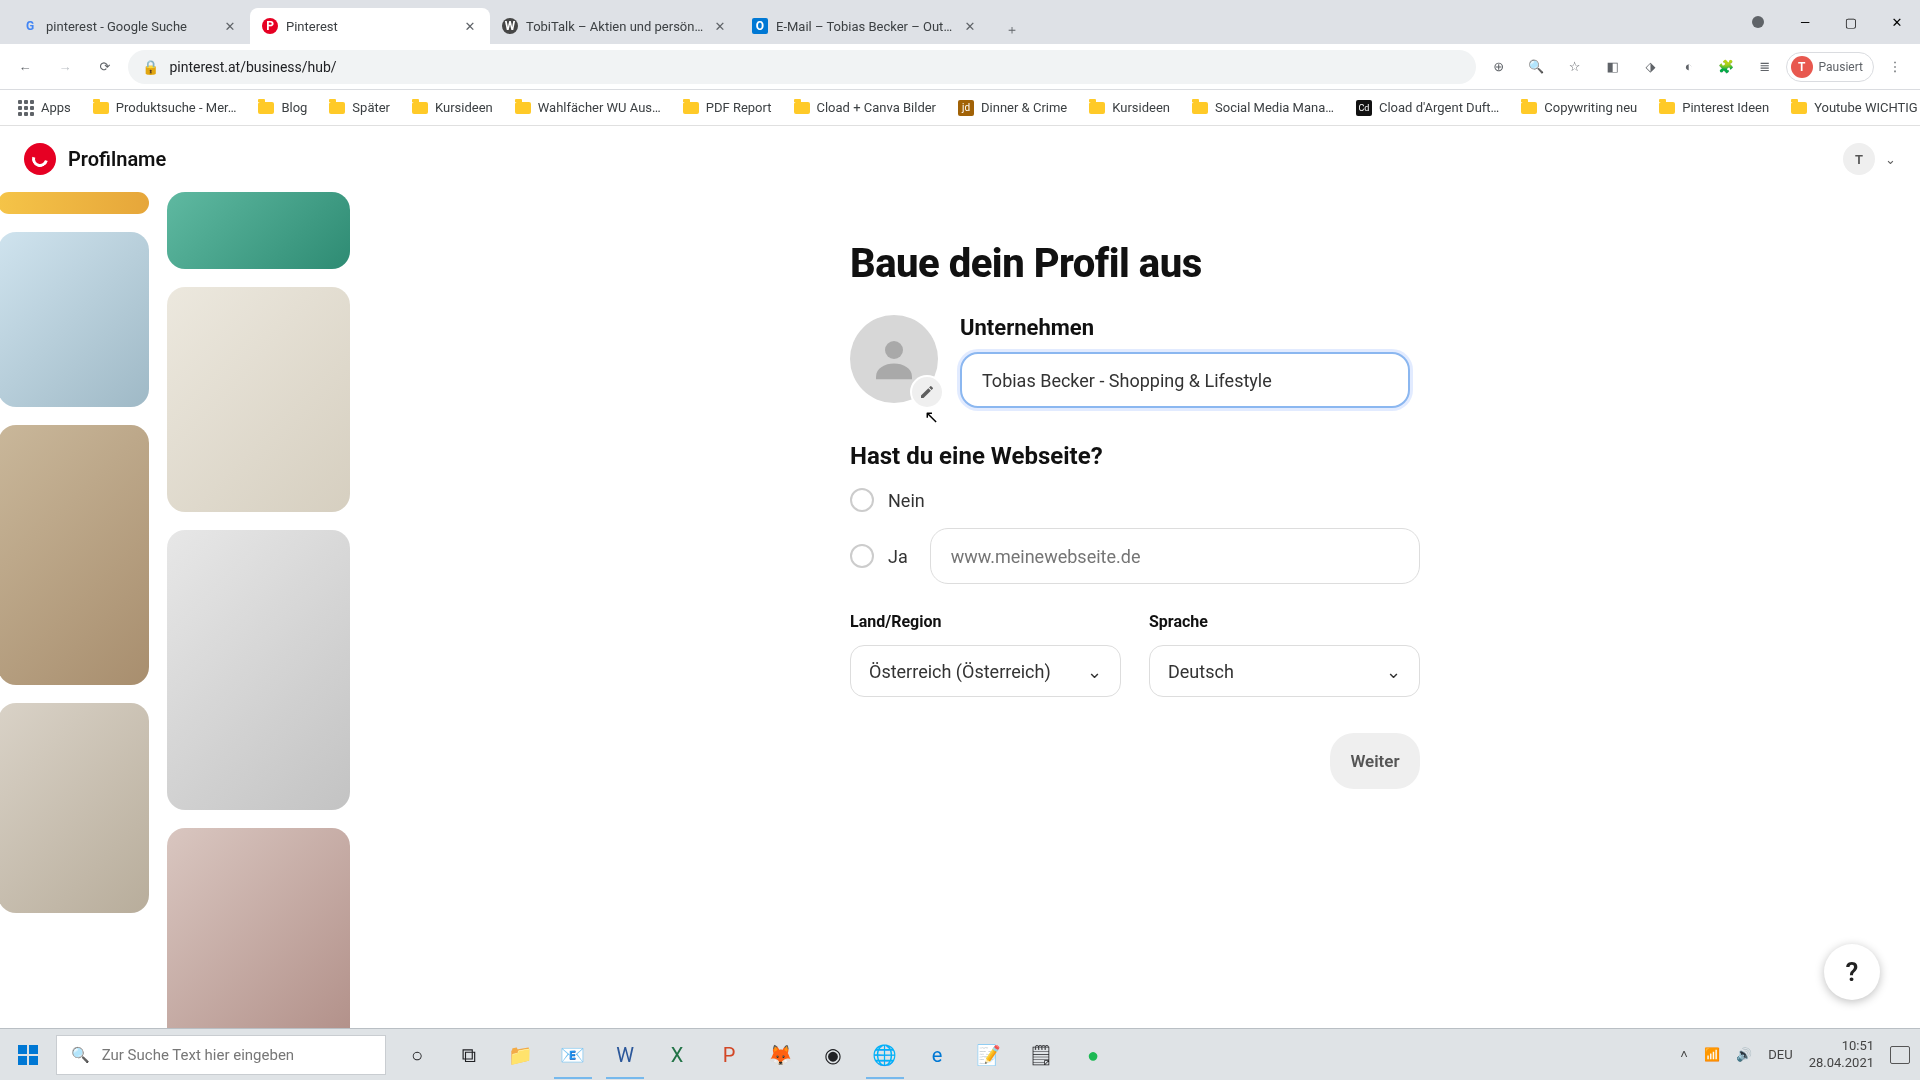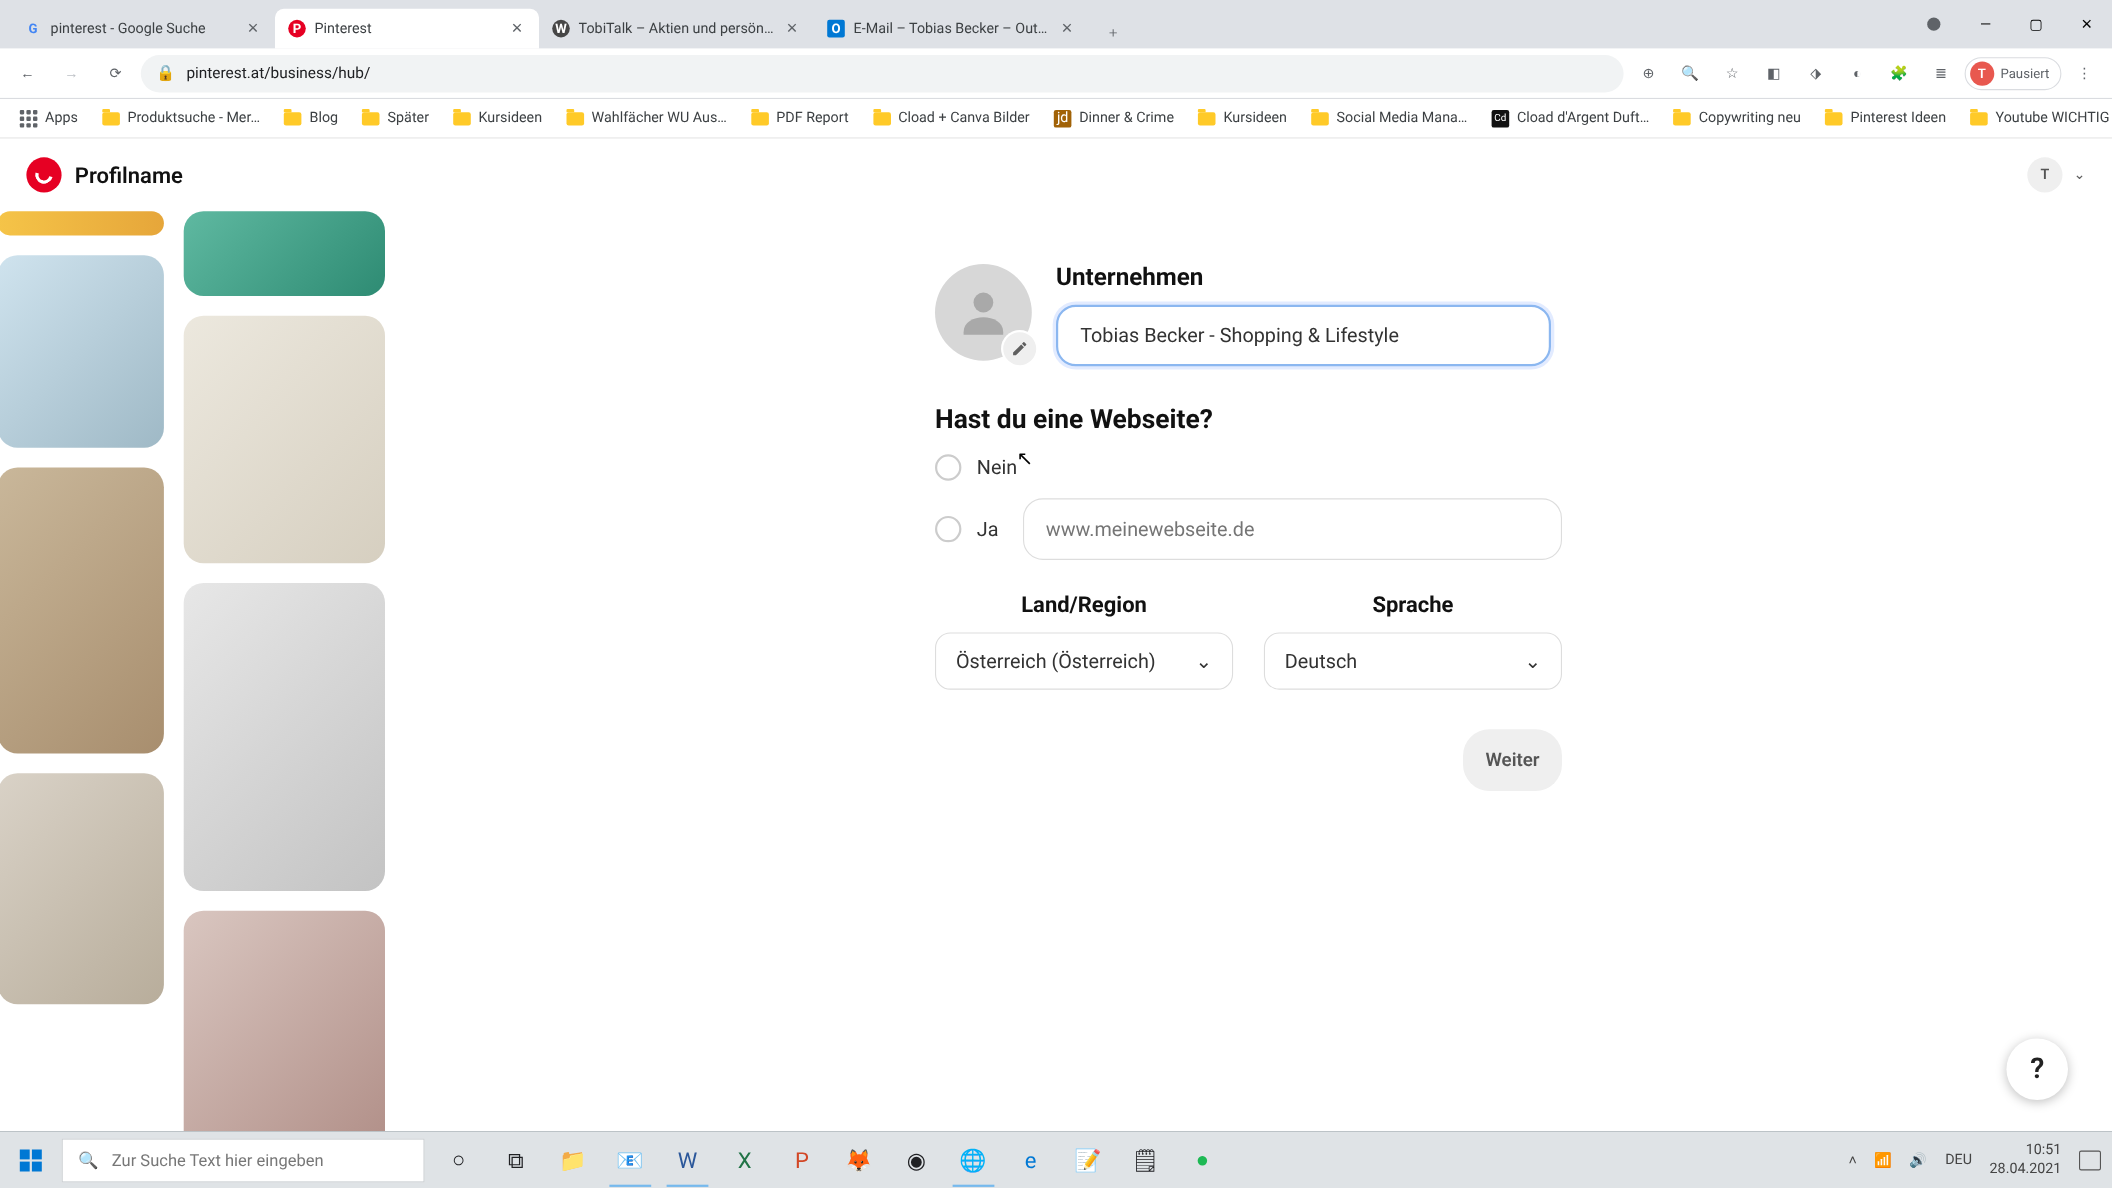--- a/index.html
+++ b/index.html
@@ -70,21 +70,21 @@
   .avatar-edit { position:absolute; right:-4px; bottom:-4px; width:30px; height:30px; border-radius:50%; background:#efefef; display:flex; align-items:center; justify-content:center; box-shadow:0 0 0 2px #fff; }
   .field-label { font-size:22px; font-weight:700; color:#111; margin-bottom:12px; }
   .text-input { width:450px; height:56px; border:2px solid #8bb7f0; border-radius:18px; padding:0 20px; font-size:18px; color:#333; outline:none; box-shadow:0 0 0 3px rgba(60,120,255,0.15); }
   .text-input.plain { border:1px solid #ddd; box-shadow:none; width:490px; color:#999; }
   .q-label { font-size:24px; font-weight:700; color:#111; margin-bottom:18px; }
   .radio-row { display:flex; align-items:center; gap:14px; margin-bottom:16px; }
   .radio { width:24px; height:24px; border-radius:50%; border:2px solid #ccc; }
   .radio-label { font-size:18px; color:#333; }
   .two-col { display:flex; gap:28px; margin-top:28px; }
   .sel-group { flex:1; }
-  .sel-label { font-size:20px; font-weight:700; color:#111; margin-bottom:14px;text-align:center; }
+  .sel-label { font-size:16px; font-weight:700; color:#111; margin-bottom:14px; }
   .select { height:52px; border:1px solid #ddd; border-radius:14px; display:flex; align-items:center; justify-content:space-between; padding:0 18px; font-size:18px; color:#333; }
   .next-btn { margin-top:36px; margin-left:auto; display:block; width:90px; height:56px; border:none; border-radius:24px; background:#efefef; color:#555; font-size:17px; font-weight:600; float:right; }
   .help-fab { position:absolute; right:40px; bottom:28px; width:56px; height:56px; border-radius:50%; background:#fff; box-shadow:0 2px 10px rgba(0,0,0,0.25); display:flex; align-items:center; justify-content:center; font-size:26px; font-weight:600; color:#222; }
   .cursor { position:absolute; left:924px; top:280px; font-size:18px; color:#000; pointer-events:none; }
 
   
   .taskbar { position:fixed; left:0; right:0; bottom:0; height:52px; background:#dfe3e6; display:flex; align-items:center; border-top:1px solid #b9bfc4; }
   .start { width:56px; height:52px; display:flex; align-items:center; justify-content:center; }
   .win-logo { width:20px; height:20px; display:grid; grid-template-columns:1fr 1fr; grid-template-rows:1fr 1fr; gap:2px; }
   .win-logo span { background:#0078d4; }
@@ -208,21 +208,21 @@
         </span>
         <span>PDF Report</span>
       </div>
     <div class="bm">
         <span class="bm-icon">
           <span class="folder-glyph"></span>
         </span>
         <span>Cload + Canva Bilder</span>
       </div>
     <div class="bm">
-        <span class="bm-icon" style="background:#a16207;color:#fff;border-radius:2px;font-size:13px">jd</span>
+        <span class="bm-icon" style="background:#a16207;color:#fff;border-radius:2px;font-size:10px">jd</span>
         <span>Dinner &amp; Crime</span>
       </div>
     <div class="bm">
         <span class="bm-icon">
           <span class="folder-glyph"></span>
         </span>
         <span>Kursideen</span>
       </div>
     <div class="bm">
         <span class="bm-icon">
@@ -278,20 +278,21 @@
       <div class="col right">
         <div class="thumb t5"></div>
         <div class="thumb t6"></div>
         <div class="thumb t7"></div>
         <div class="thumb t8"></div>
       </div>
     </div>
 
     <div class="form-area">
       <div class="form-inner">
+        <h1 class="page-heading">Baue dein Profil aus</h1>
 
         <div class="row-profile">
           <div class="avatar-wrap">
             <div class="avatar-lg">
               <svg viewBox="0 0 24 24">
                   <circle cx="12" cy="8" r="4"></circle>
                   <path d="M4 20c0-4 4-6 8-6s8 2 8 6v1H4z"></path>
                 </svg>
             </div>
             <div class="avatar-edit">

